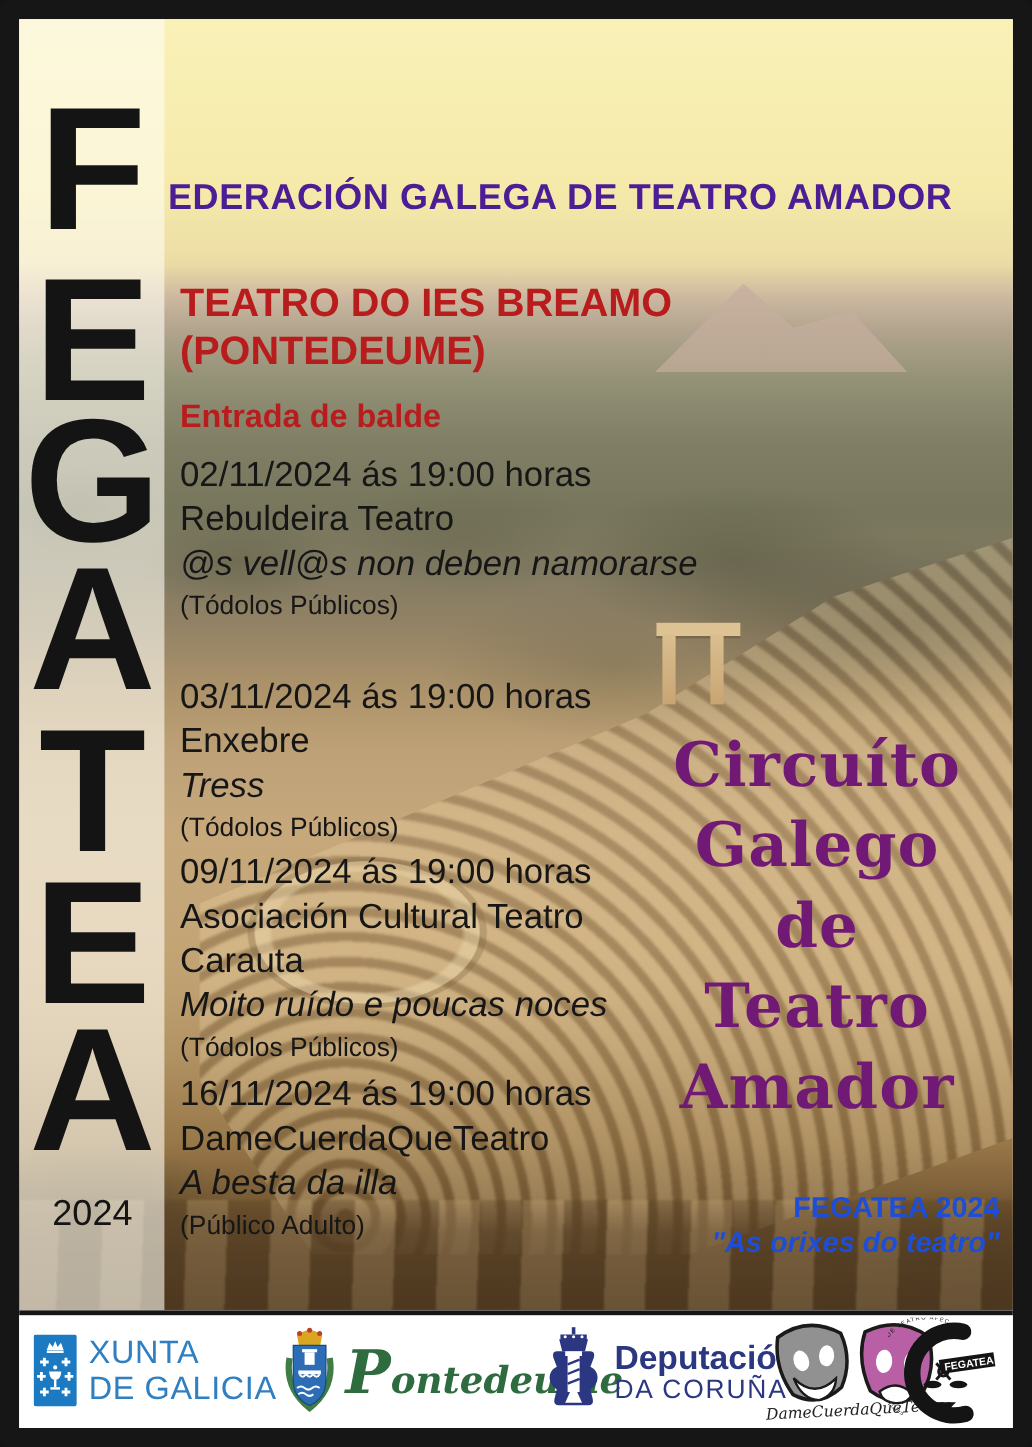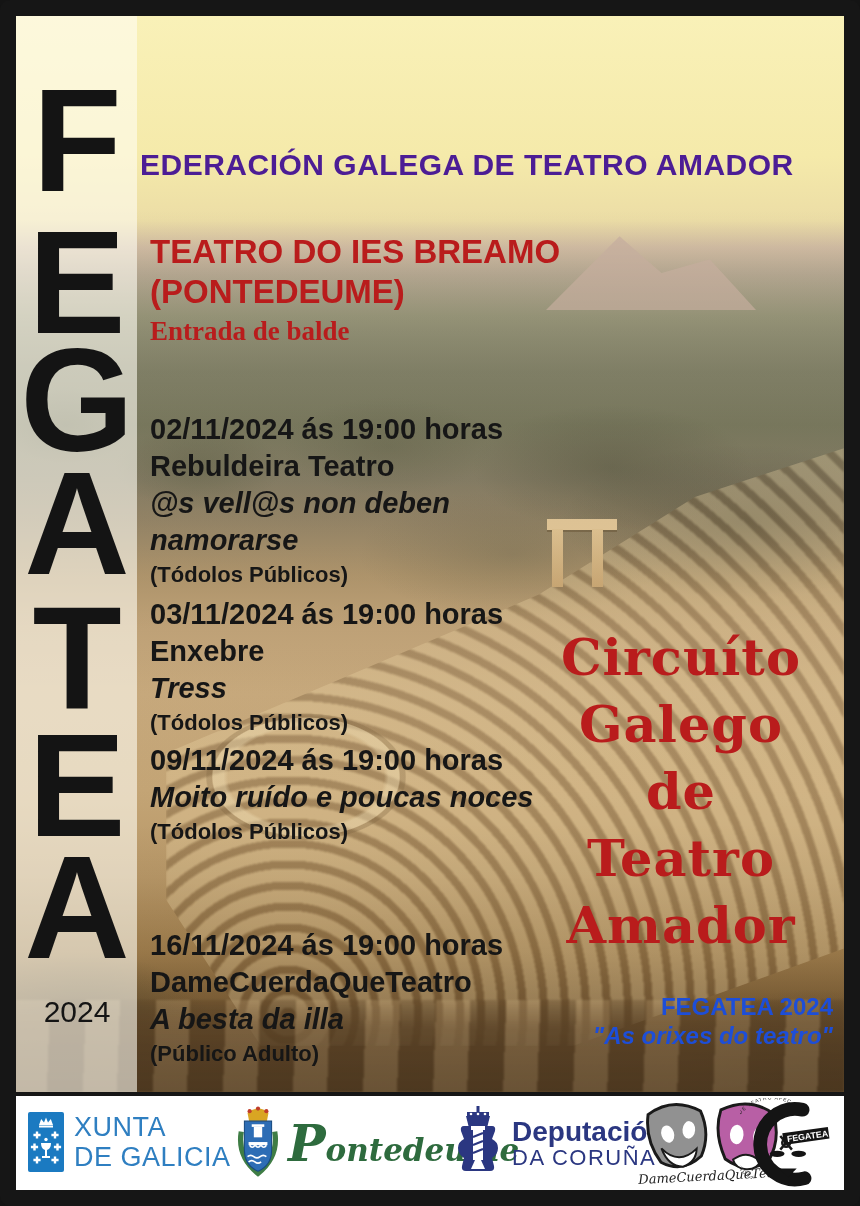--- a/index.html
+++ b/index.html
@@ -48,28 +48,28 @@
       rgba(0,0,0,0) 75%, rgba(60,40,20,.22) 100%);}
   .strip{position:absolute;left:0;top:0;width:121px;height:1076px;background:rgba(255,253,244,.6);}
 
   
   .vletter{position:absolute;left:0;width:122px;text-align:center;font-size:146px;line-height:1;
     font-weight:bold;color:#141414;}
   .year{position:absolute;left:0;top:979px;width:122px;text-align:center;font-size:30px;font-weight:normal;color:#141414;}
   .title{position:absolute;left:124px;top:132px;font-size:30px;font-weight:bold;color:#4c1d95;white-space:nowrap;letter-spacing:.5px;}
   .venue{position:absolute;left:134px;top:216px;color:#b91c1c;font-weight:bold;}
   .venue .vline{font-size:33px;line-height:40px;}
-  .venue .adm{font-size:27px;line-height:34px;margin-top:2px;font-family:Liberation Serif, serif;}
-  .event{position:absolute;left:134px;width:440px;color:#161616;font-weight:bold;margin-top:33px;}
+  .venue .adm{font-size:27px;line-height:34px;margin-top:18px;}
+  .event{position:absolute;left:134px;width:440px;color:#161616;font-weight:normal;}
   .event .date{font-size:29px;line-height:37px;}
   .event .company{font-size:29px;line-height:37px;max-width:352px;}
   .event .play{font-size:29px;line-height:37px;font-style:italic;}
   .event .aud{font-size:22px;line-height:32px;}
   .e1{top:362px;} .e2{top:547px;} .e3{top:693px;} .e4{top:878px;}
-  .circuit{position:absolute;left:500px;top:608px;width:330px;text-align:center;color:#b91c1c;
+  .circuit{position:absolute;left:500px;top:589px;width:330px;text-align:center;color:#701a75;
     font-family:"DejaVu Serif",serif;font-weight:bold;}
   .circuit .cline{font-size:51px;line-height:67px;letter-spacing:1px;}
   .edition{position:absolute;right:11px;top:976px;text-align:right;color:#1d4ed8;font-weight:bold;}
   .edition .ed1{font-size:24px;line-height:29px;}
   .edition .ed2{font-size:24px;line-height:29px;font-style:italic;}
   .edition .ed3{font-size:24px;line-height:29px;}
 
   
   .footer{position:absolute;left:0;top:1076px;width:828px;height:94px;background:#fff;border-top:4px solid #161616;}
   .xunta-word{position:absolute;left:58px;top:16px;color:#2f7fc1;font-size:27px;line-height:30px;letter-spacing:.5px;}
@@ -128,20 +128,21 @@
     <div class="aud">(Tódolos Públicos)</div>
   </div>
   <div class="event e2">
     <div class="date">03/11/2024 ás 19:00 horas</div>
     <div class="company">Enxebre</div>
     <div class="play">Tress</div>
     <div class="aud">(Tódolos Públicos)</div>
   </div>
   <div class="event e3">
     <div class="date">09/11/2024 ás 19:00 horas</div>
+    <div class="company">Asociación Cultural Teatro Carauta</div>
     <div class="play">Moito ruído e poucas noces</div>
     <div class="aud">(Tódolos Públicos)</div>
   </div>
   <div class="event e4">
     <div class="date">16/11/2024 ás 19:00 horas</div>
     <div class="company">DameCuerdaQueTeatro</div>
     <div class="play">A besta da illa</div>
     <div class="aud">(Público Adulto)</div>
   </div>
 

